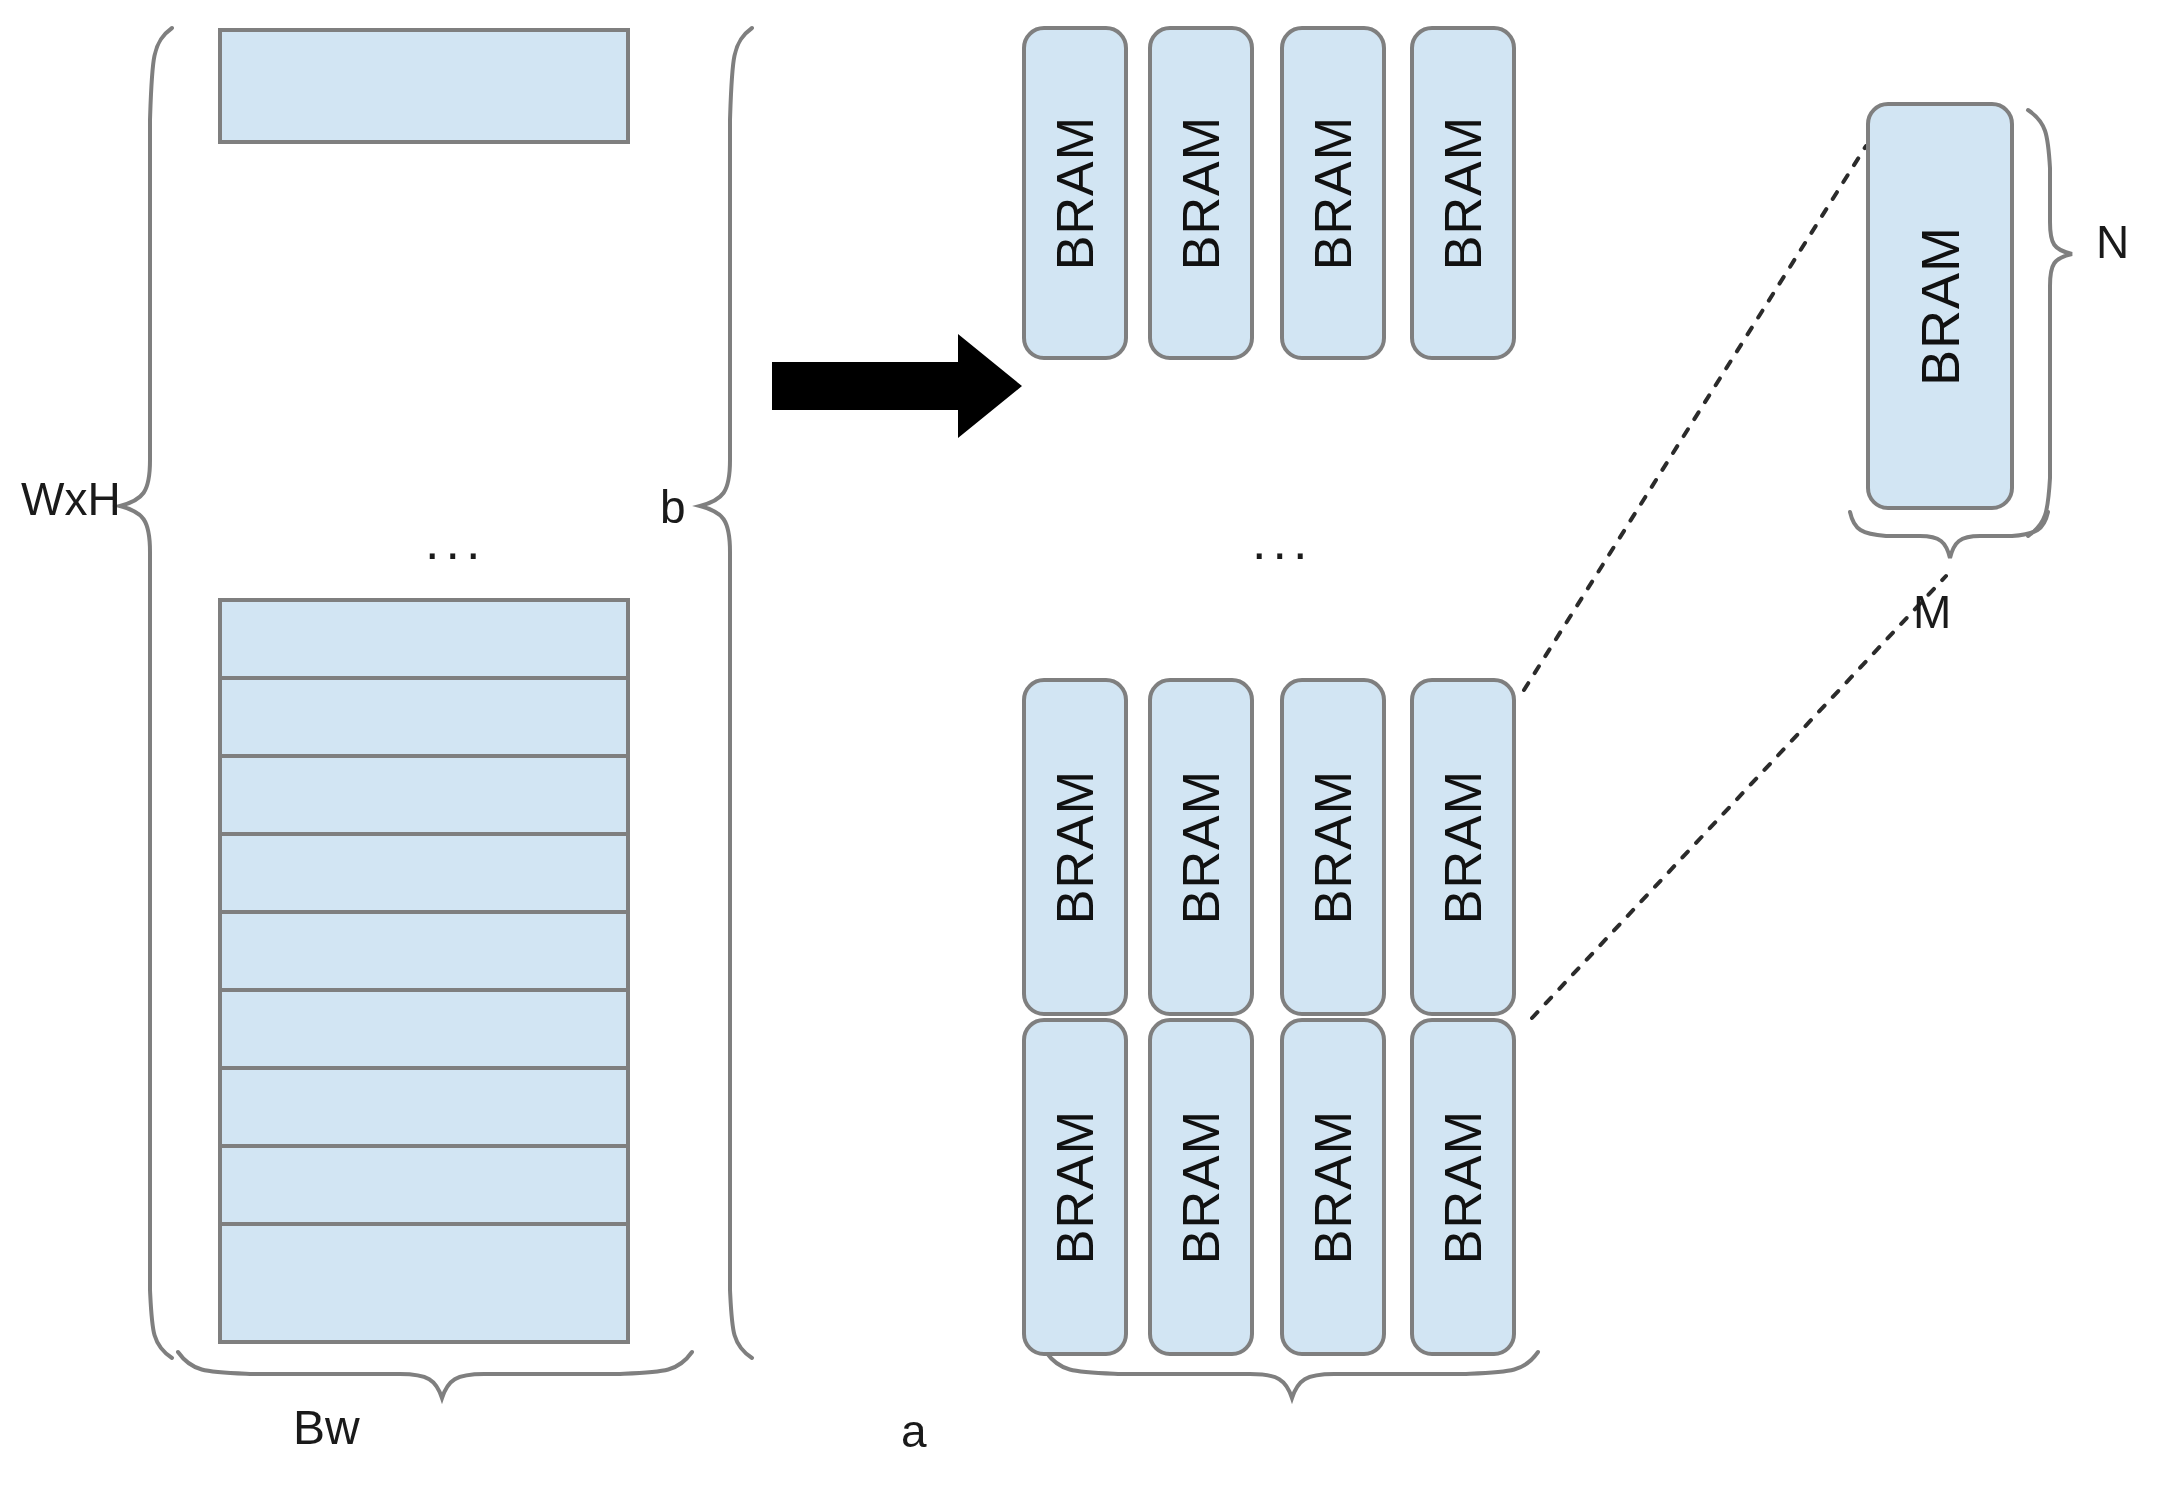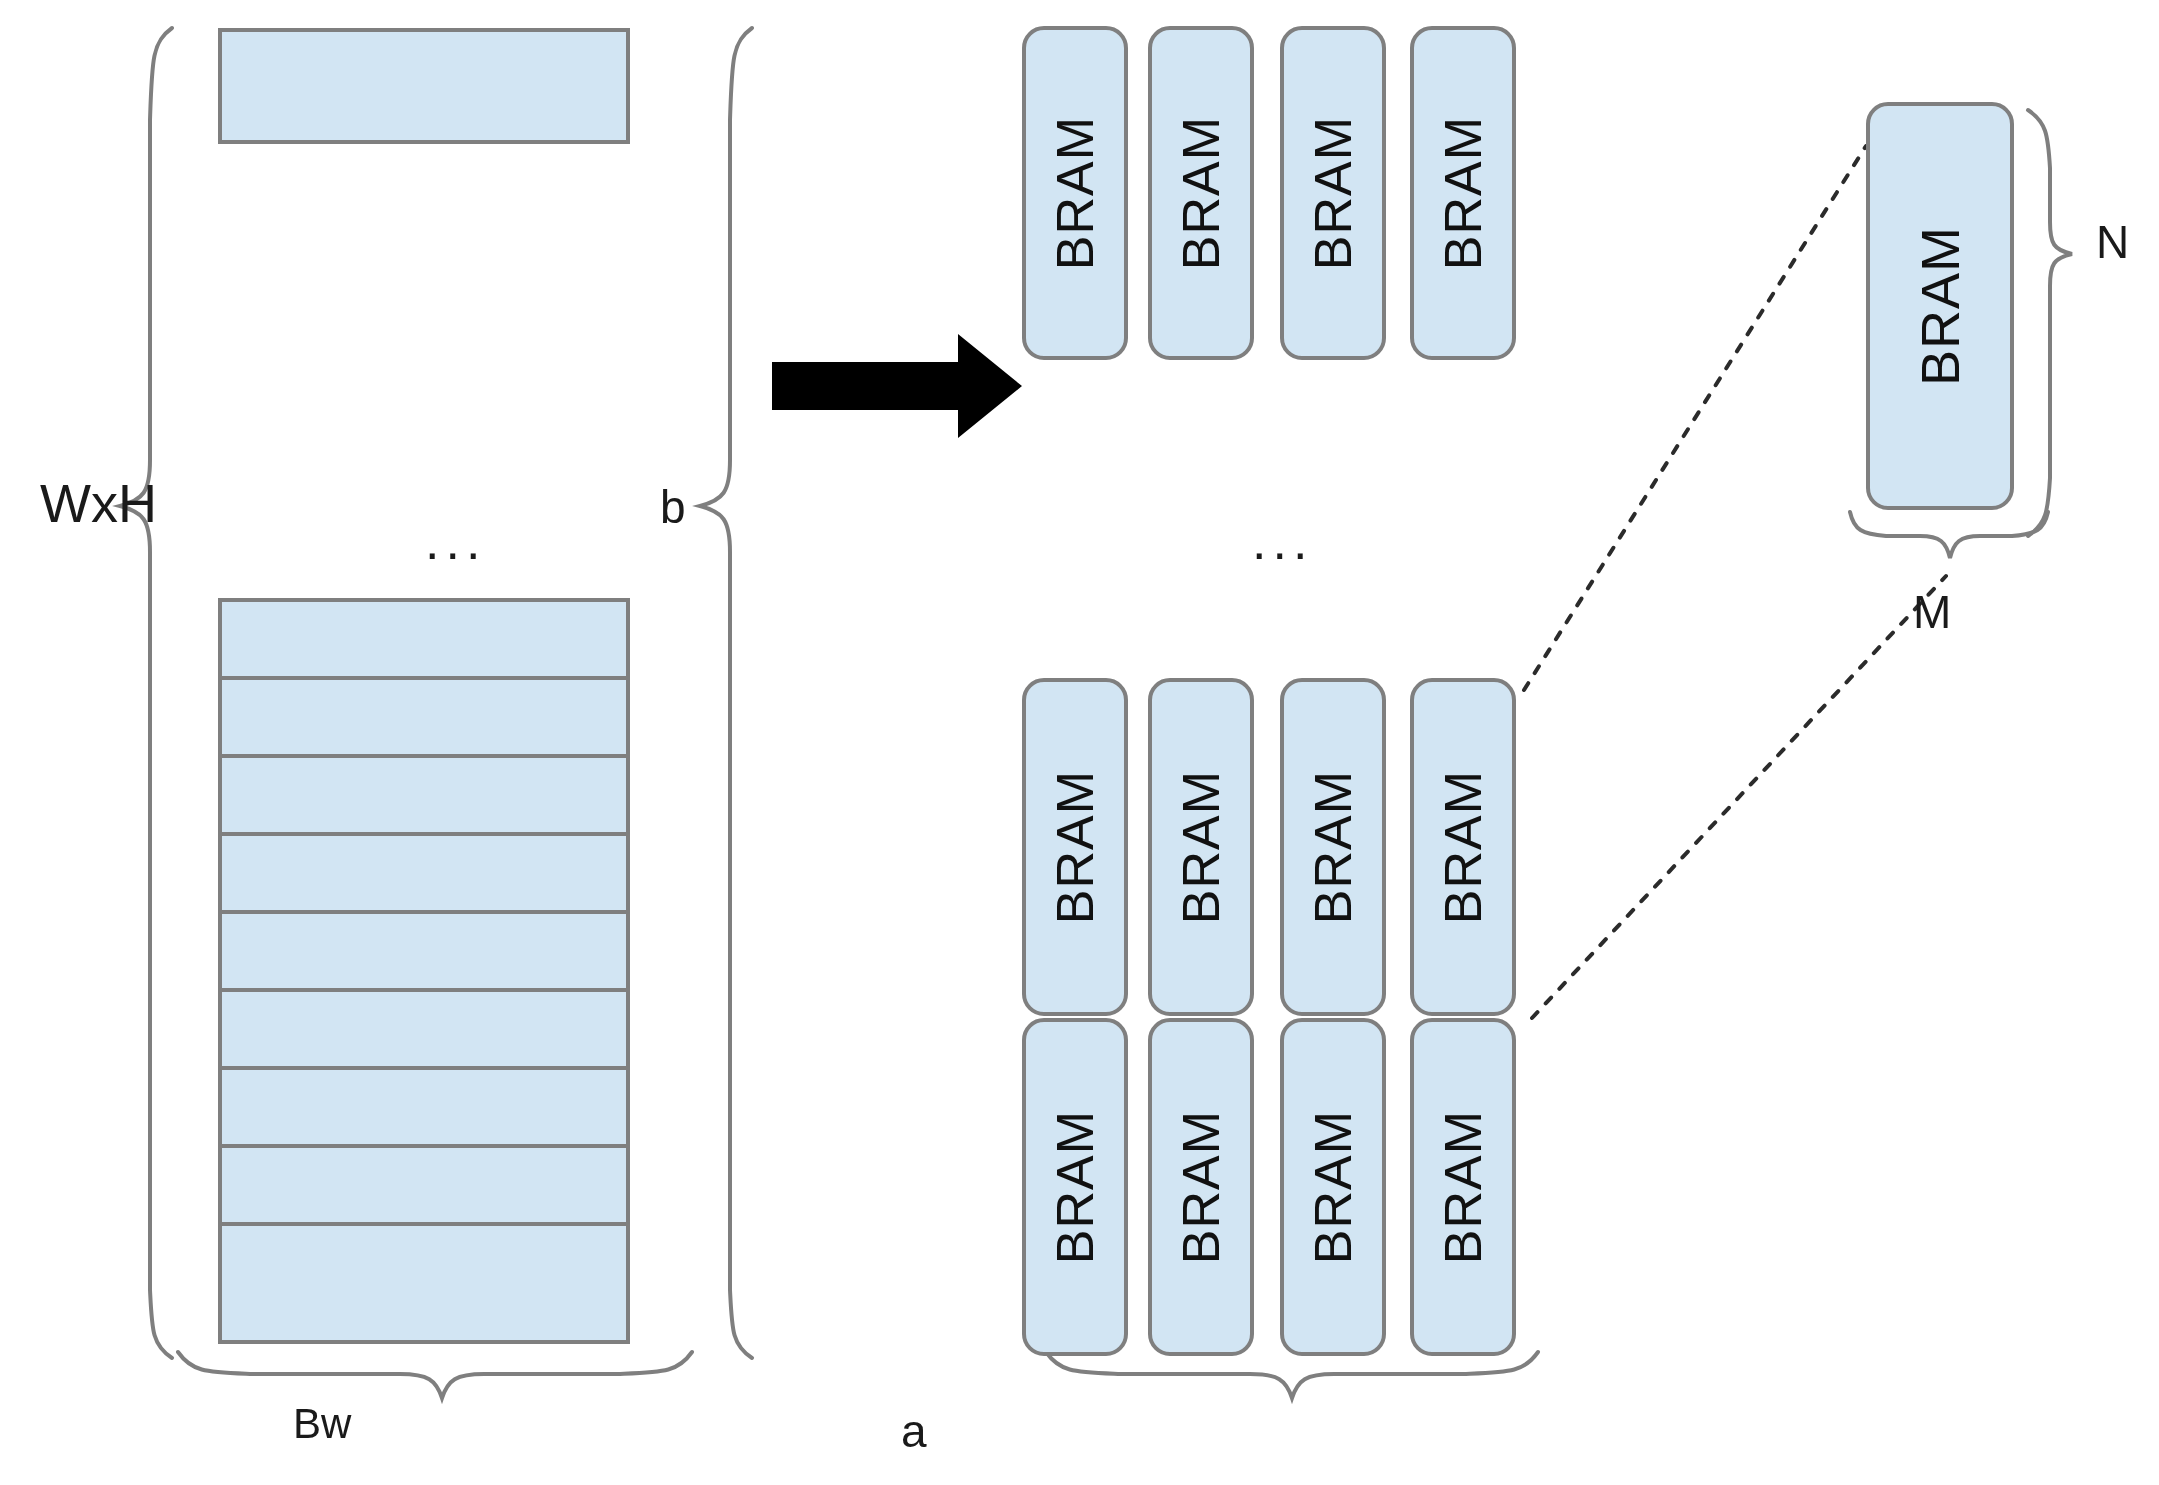--- a/index.html
+++ b/index.html
@@ -60,22 +60,22 @@
   .bram.detail .bram-label {
     font-size: 54px;
   }
   
   .lbl {
     position: absolute;
     font-family: "Liberation Sans", sans-serif;
     color: #1a1a1a;
     white-space: nowrap;
   }
-  .lbl-wxh  { font-size: 54px; left: 40px;   top: 472px; }
-  .lbl-bw   { font-size: 42px; left: 293px;  top: 1400px; }
+  .lbl-wxh  { font-size: 46px; left: 21px;   top: 472px; }
+  .lbl-bw   { font-size: 48px; left: 293px;  top: 1400px; }
   .lbl-b    { font-size: 46px; left: 660px;  top: 480px; }
   .lbl-a    { font-size: 46px; left: 901px;  top: 1404px; }
   .lbl-n    { font-size: 46px; left: 2096px; top: 215px; }
   .lbl-m    { font-size: 46px; left: 1913px; top: 585px; }
   
   .dots {
     position: absolute;
     font-size: 52px;
     line-height: 1;
     letter-spacing: 6px;

